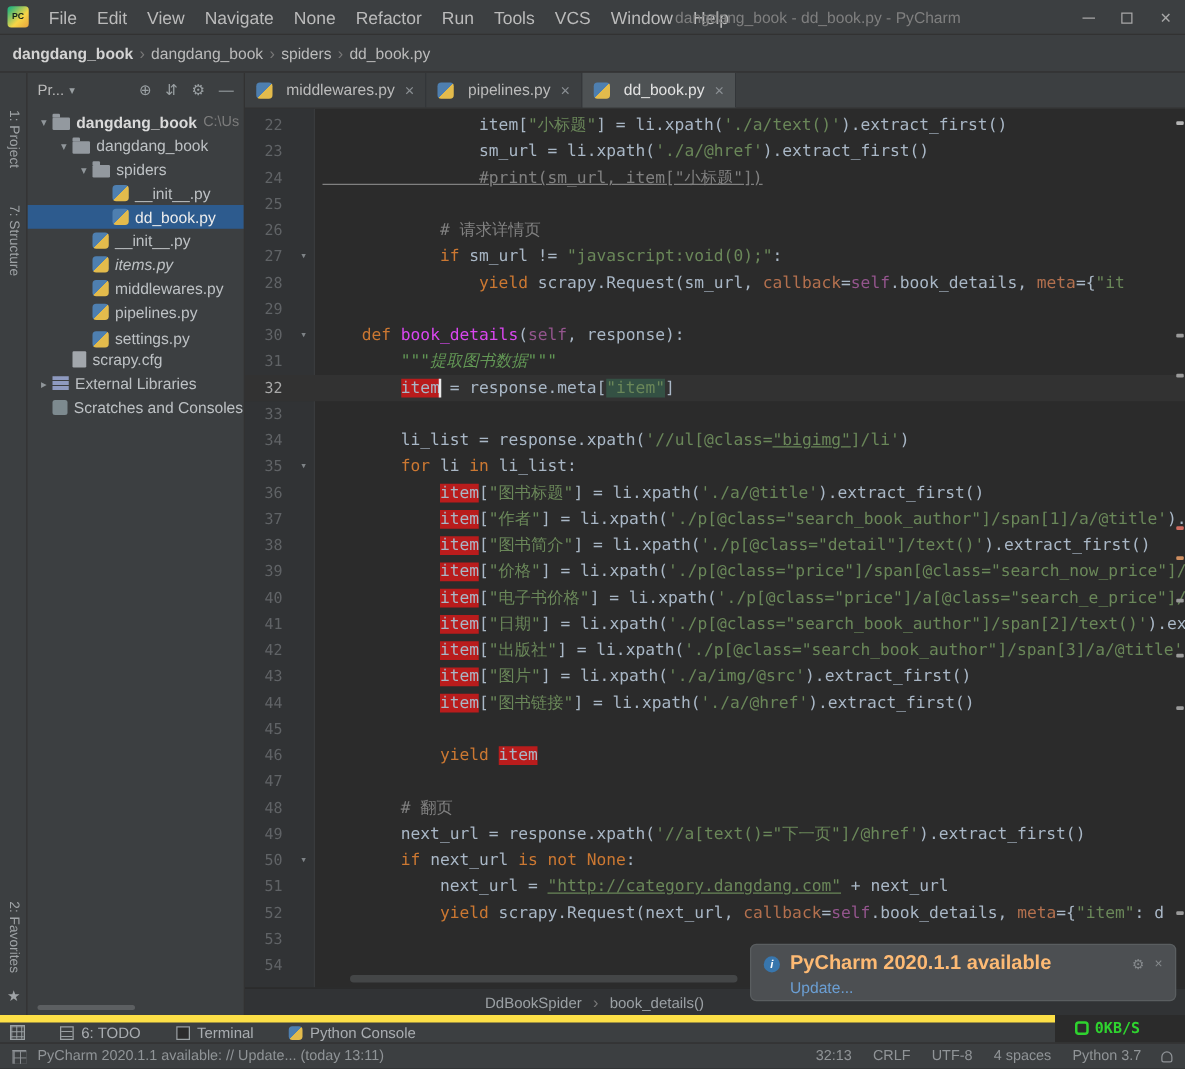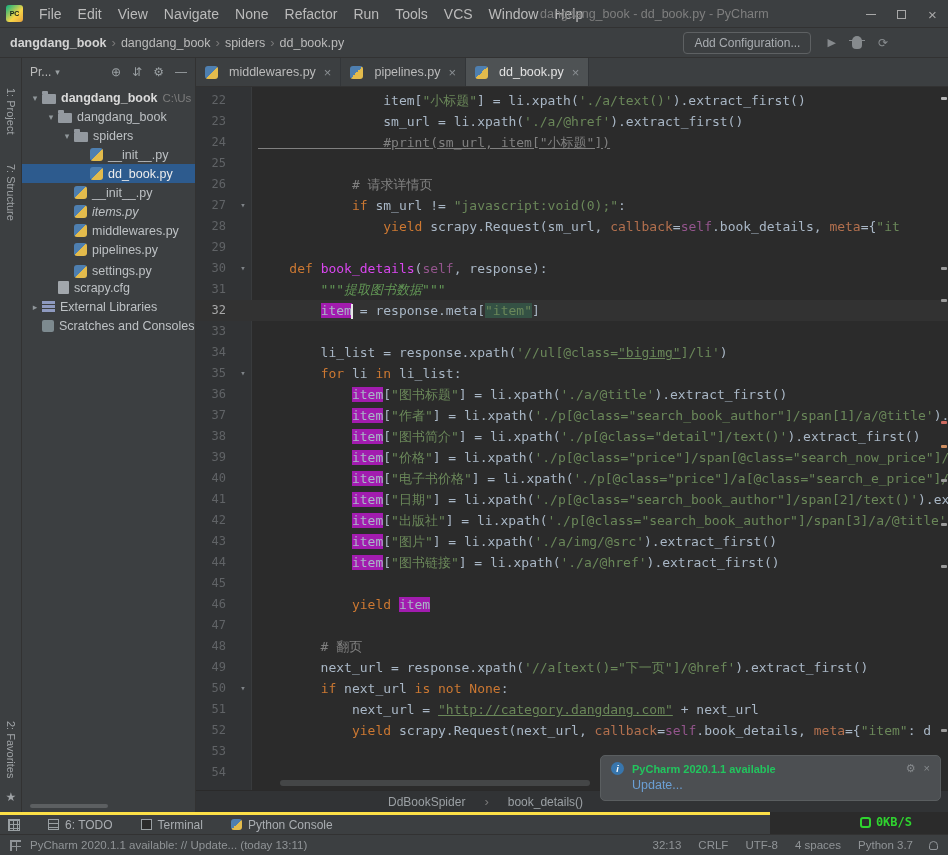--- a/index.html
+++ b/index.html
@@ -81,52 +81,52 @@
 
   .t-p{color:#a9b7c6}
   .t-k{color:#cc7832}
   .t-s{color:#6a8759}
   .t-c{color:#808080}
   .t-cu{color:#808080;text-decoration:underline}
   .t-d{color:#629755;font-style:italic}
   .t-f{color:#d946ef}
   .t-v{color:#94558d}
   .t-a{color:#b3704e}
-  .t-h{color:#a9b7c6;background:#a21caf}
+  .t-h{color:#a9b7c6;background:#b91c1c}
   .t-sh{color:#6a8759;background:#345144}
   .t-u{color:#6a8759;text-decoration:underline}
   .caret{display:inline-block;width:2px;height:15px;background:#e8e8e8;vertical-align:middle;margin:0 -1px}
 
   .hscroll{position:absolute;left:84px;bottom:26px;width:310px;height:6px;border-radius:3px;background:#5a5d5f;opacity:.55}
   .estripe{position:absolute;right:0;top:29px;bottom:22px;width:9px}
   .emark{position:absolute;right:1px;width:6px;height:3px;border-radius:1px}
 
-  .ebreadcrumbs{position:absolute;bottom:0;left:0;right:0;height:22px;background:#313335;border-top:1px solid #2a2a2a;display:flex;align-items:center;padding-left:192px;gap:14px}
+  .ebreadcrumbs{position:absolute;bottom:0;left:0;right:0;height:22px;background:#313335;border-top:1px solid #2a2a2a;display:flex;align-items:center;padding-left:192px;gap:4px}
   .ecrumb{color:#9ba0a4;font-size:12px}
 
   
-  .toolbar-bottom{position:absolute;top:812px;left:0;width:770px;height:22px;background:#3c3f41;border-top:3px solid #fde047;display:flex;align-items:center;gap:28px;padding-left:8px;font-size:12px;color:#a9adb1;z-index:3}
+  .toolbar-bottom{position:absolute;top:812px;left:0;width:844px;height:22px;background:#3c3f41;border-top:6px solid #fde047;display:flex;align-items:center;gap:28px;padding-left:8px;font-size:12px;color:#a9adb1;z-index:3}
   .switcher{width:12px;height:12px;background:linear-gradient(#9aa0a3 1px,transparent 1px),linear-gradient(90deg,#9aa0a3 1px,transparent 1px);background-size:4px 4px;border:1px solid #9aa0a3}
   .tw-item{display:flex;align-items:center;gap:6px}
   .tw-ic{width:11px;height:11px;flex:none}
   .tw-ic-todo{border:1px solid #9aa0a3;background:linear-gradient(transparent 3px,#9aa0a3 3px,#9aa0a3 4px,transparent 4px,transparent 7px,#9aa0a3 7px,#9aa0a3 8px,transparent 8px)}
   .tw-ic-terminal{background:#2b2b2b;border:1px solid #9aa0a3}
   .tw-ic-python-console{border-radius:3px;background:linear-gradient(135deg,#4e7fb0 50%,#e3bb4c 50%)}
 
   
   .status-bar{position:absolute;top:834px;left:0;width:948px;height:21px;background:#3c3f41;border-top:1px solid #323232;display:flex;align-items:center;font-size:11.5px;color:#909497;padding:0 10px;z-index:3}
   .status-grid{width:11px;height:11px;margin-right:9px;background:linear-gradient(#8f9397 1px,transparent 1px),linear-gradient(90deg,#8f9397 1px,transparent 1px);background-size:5px 5px;border-left:1px solid #8f9397;border-top:1px solid #8f9397}
   .status-right{margin-left:auto;display:flex;gap:17px;padding-right:16px;align-items:flex-start}
   .bell{width:9px;height:9px;border:1px solid #8f9397;border-radius:50% 50% 2px 2px}
 
   
   .notification{position:absolute;left:600px;top:755px;width:341px;height:46px;background:rgba(77,81,84,.97);border:1px solid #5a5e60;border-radius:5px;padding:6px 10px;z-index:6}
   .notif-row{display:flex;align-items:center;gap:8px}
   .info-icon{width:13px;height:13px;border-radius:50%;background:#3876ad;color:#fff;font-size:9px;font-weight:bold;font-style:italic;display:flex;align-items:center;justify-content:center;flex:none}
-  .notif-title{color:#22c55e;font-size:11px;font-weight:bold}
+  .notif-title{color:#fdba74;font-size:16px;font-weight:bold}
   .notif-tools{margin-left:auto;display:flex;gap:8px;color:#85898c;font-size:11px}
   .notif-link{display:inline-block;color:#6b9fd4;font-size:12.5px;margin-left:21px;margin-top:3px}
 
   
   .net-overlay{position:absolute;right:36px;top:815px;z-index:7;display:flex;align-items:center;gap:5px;color:#2fd32f;font-family:"DejaVu Sans Mono",monospace;font-size:12px;font-weight:bold}
   .net-ic{width:11px;height:11px;border:2px solid #2fd32f;border-radius:3px}
 </style>
 </head>
 <body>
 
@@ -162,26 +162,20 @@
 <div class="navbar">
   <div style="display:flex;align-items:center">
       <span class="crumb bold">dangdang_book</span>
       <span class="crumb-sep">›</span>
       <span class="crumb">dangdang_book</span>
       <span class="crumb-sep">›</span>
       <span class="crumb">spiders</span>
       <span class="crumb-sep">›</span>
       <span class="crumb">dd_book.py</span>
     </div>
-  <div class="nav-right">
-    <span class="add-config">Add Configuration...</span>
-    <span class="play-glyph">▶</span>
-    <span class="bug-glyph"></span>
-    <span class="rerun-glyph">⟳</span>
-  </div>
 </div>
 <span class="mag nav-search"></span>
 
 <div class="left-stripe">
   <div class="stripe-top">
       <div class="vlabel">1: Project</div>
       <div class="vlabel">7: Structure</div>
     </div>
   <div class="stripe-bottom">
       <div class="vlabel">2: Favorites</div>

